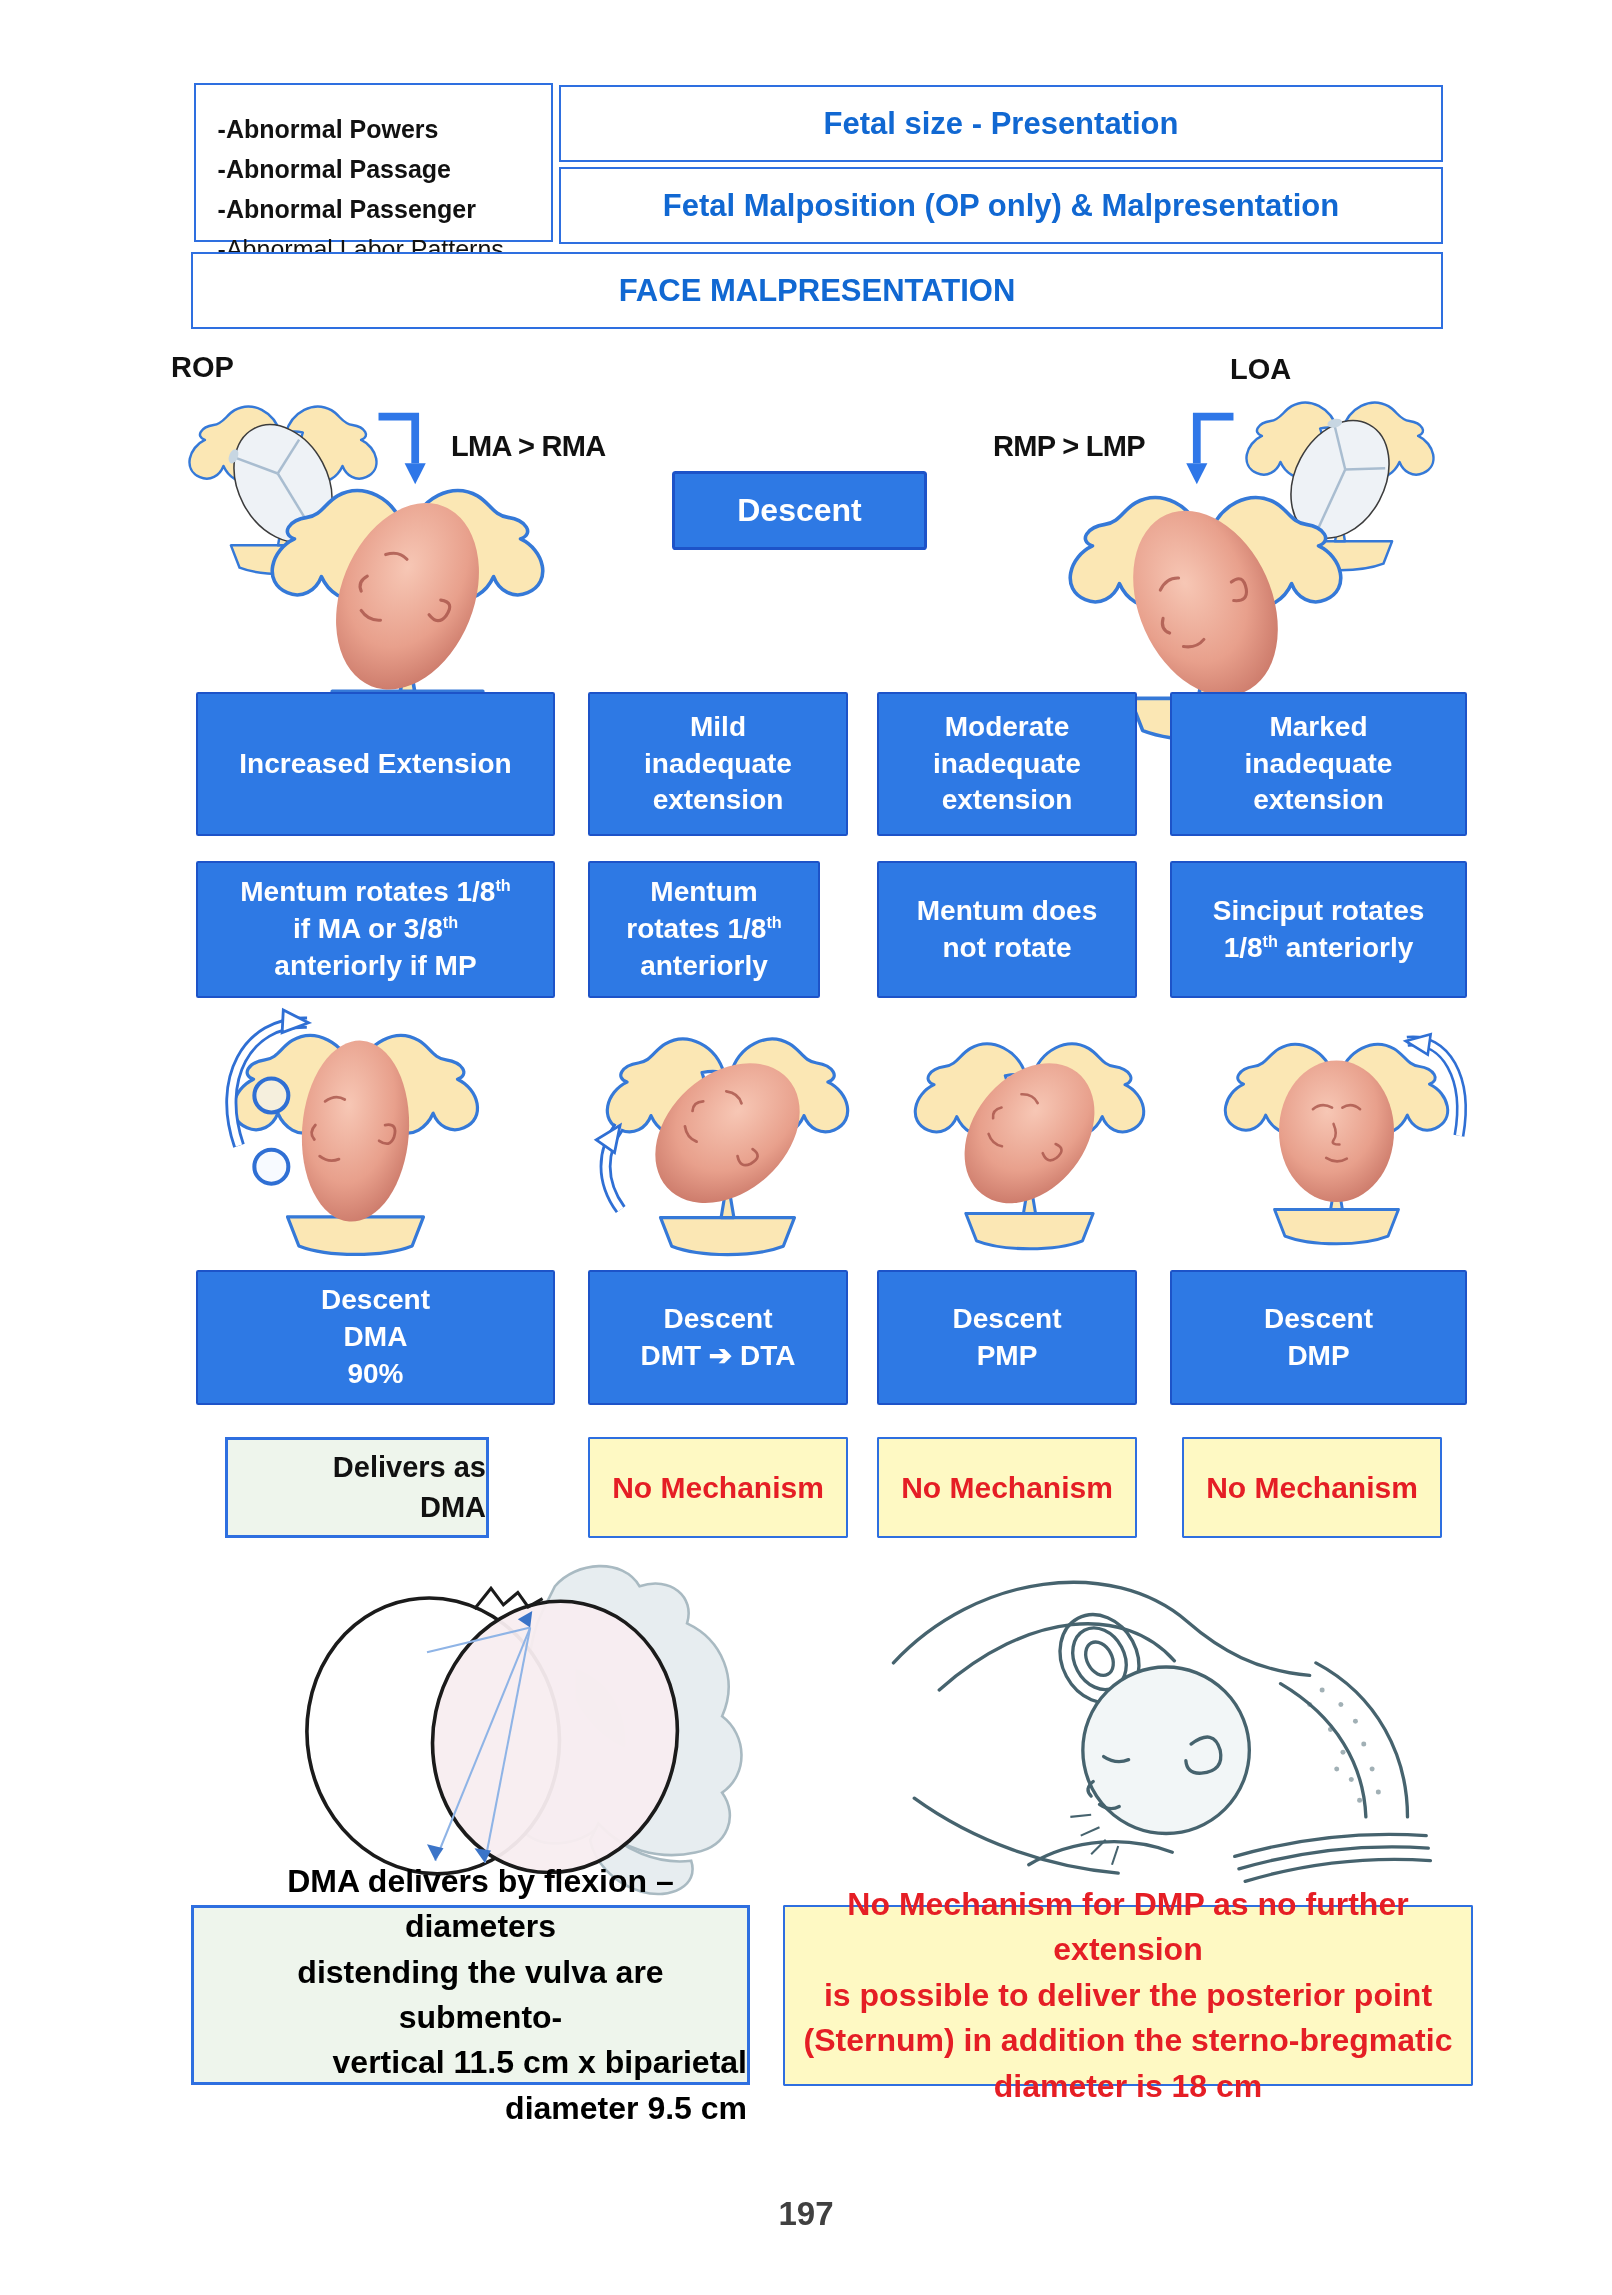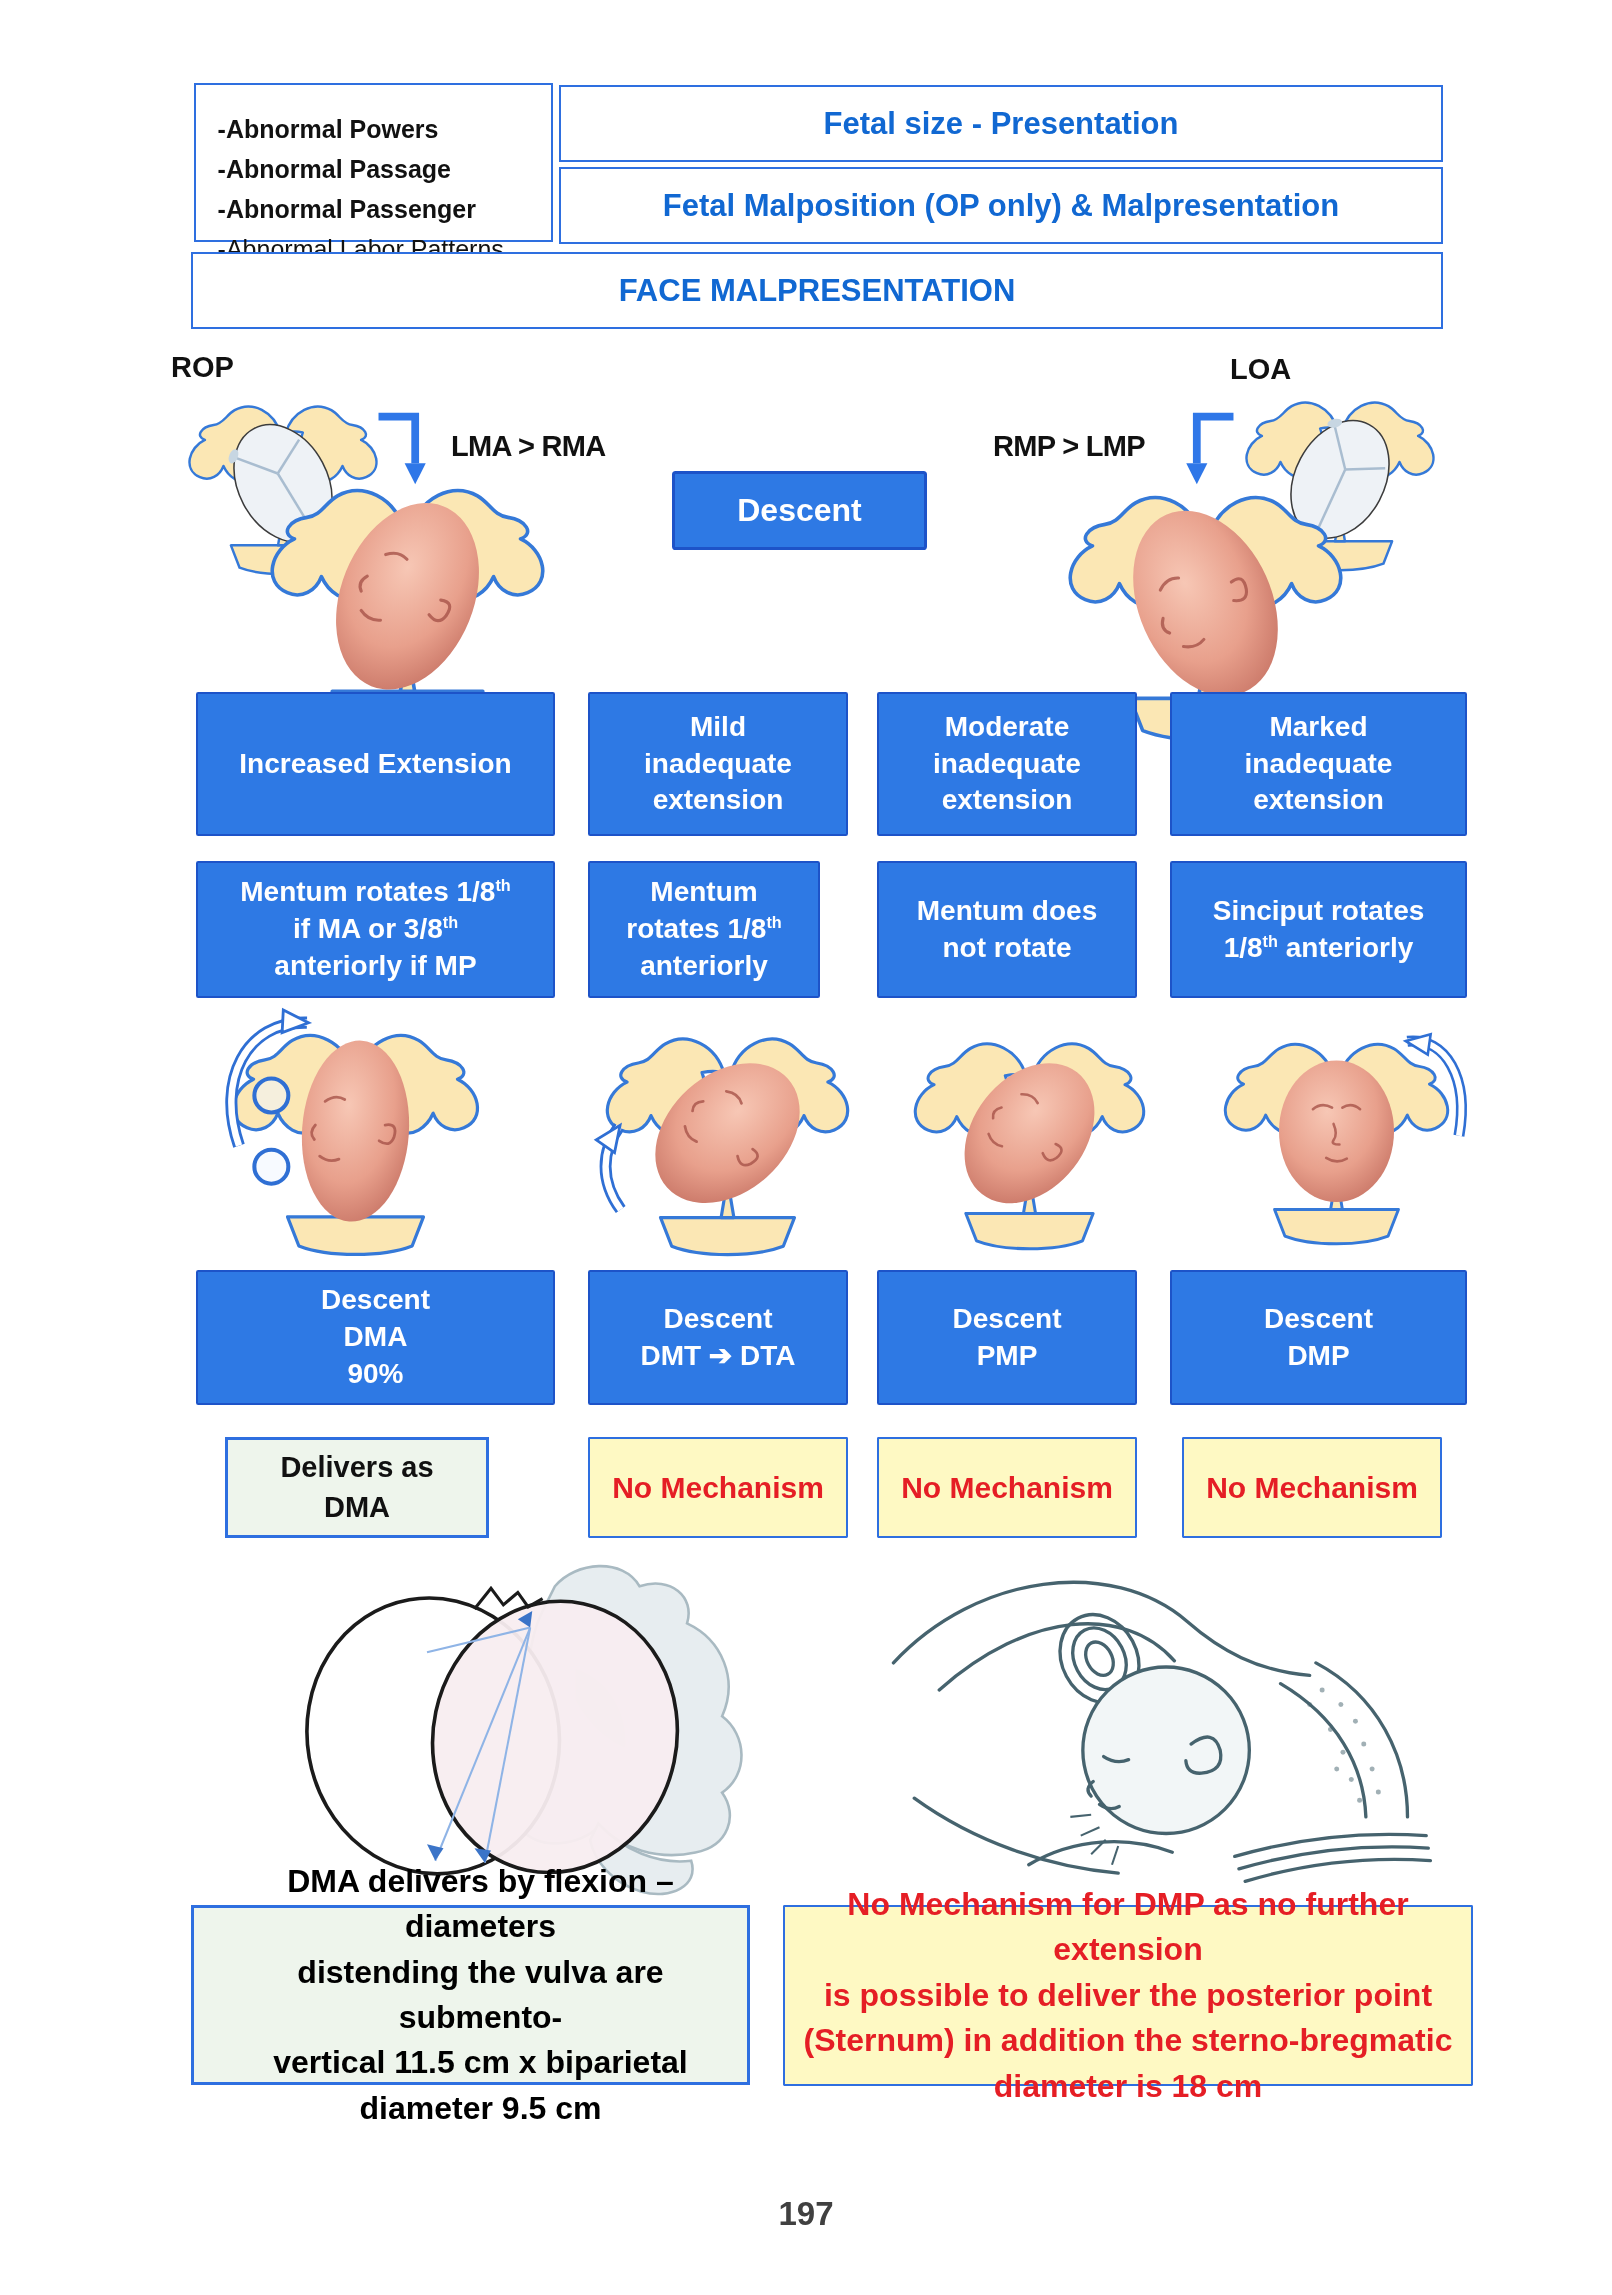--- a/index.html
+++ b/index.html
@@ -5,21 +5,21 @@
   html,body{margin:0;padding:0;background:#ffffff;}
   .page{position:relative;width:1612px;height:2295px;background:#fff;
         font-family:"Liberation Sans", sans-serif;overflow:hidden;}
   .abs{position:absolute;box-sizing:border-box;}
   .bluebox{background:var(--box-blue,#2e79e4);border:2.9px solid var(--box-blue-border,#1d53c8);
            border-radius:2.2px;color:#fff;font-weight:bold;font-size:28px;line-height:1.32;
            display:flex;flex-direction:column;align-items:center;justify-content:center;text-align:center;}
   .whitebox{background:#fef9c3;border:2.9px solid var(--white-box-border,#2e6fe0);border-radius:1.4px;
             display:flex;flex-direction:column;align-items:center;justify-content:center;text-align:center;}
   .mintbox{background:var(--mint-bg,#eef5ec);border:3.6px solid var(--white-box-border,#2e6fe0);
-           display:flex;flex-direction:column;align-items:center;justify-content:center;text-align:center;}
+           display:flex;flex-direction:column;align-items:flex-end;justify-content:center;text-align:center;}
   .hdr-left{background:#fff;border:2.2px solid var(--white-box-border,#2e6fe0);
             padding:24.4px 0 0 21.6px;font-size:25px;color:#111;line-height:1.6;}
   .hdr-left .b{font-weight:bold;}
   .hdr-blue{background:#fff;border:2.2px solid var(--white-box-border,#2e6fe0);
             display:flex;align-items:center;justify-content:center;
             color:var(--header-text-blue,#1168d2);font-weight:bold;font-size:31px;}
   .lbl{font-weight:bold;font-size:29px;color:#111;}
   .rel{font-weight:bold;font-size:29px;color:#111;letter-spacing:-0.7px;}
   .descent-btn{background:var(--box-blue,#2e79e4);border:3.6px solid var(--box-blue-border,#1d53c8);
                border-radius:3.6px;color:#fff;font-weight:bold;font-size:32px;

